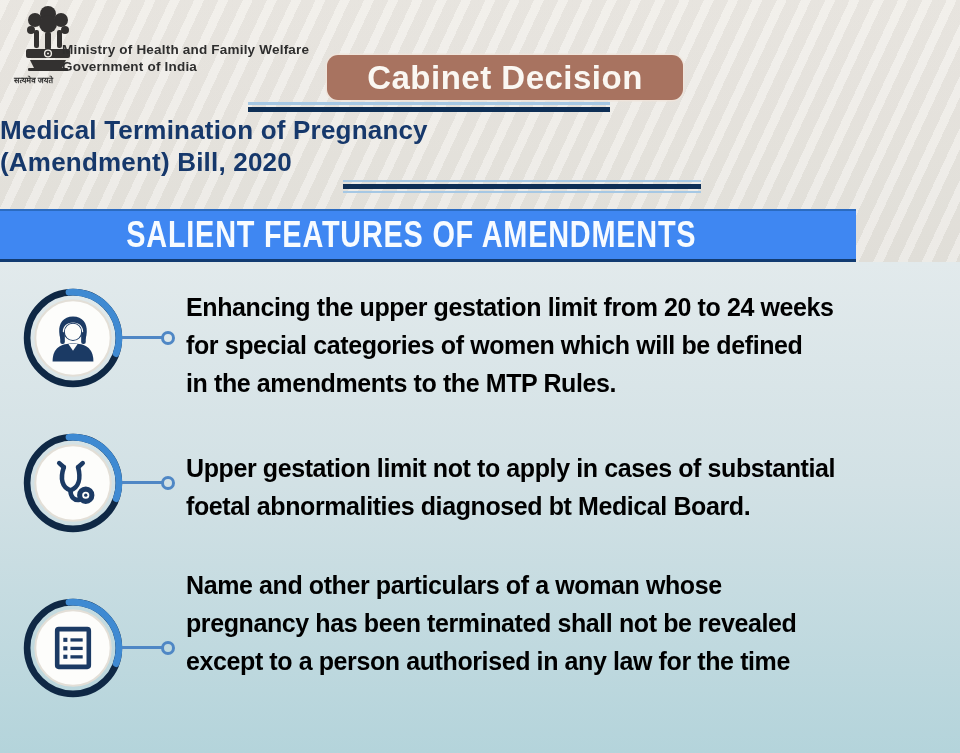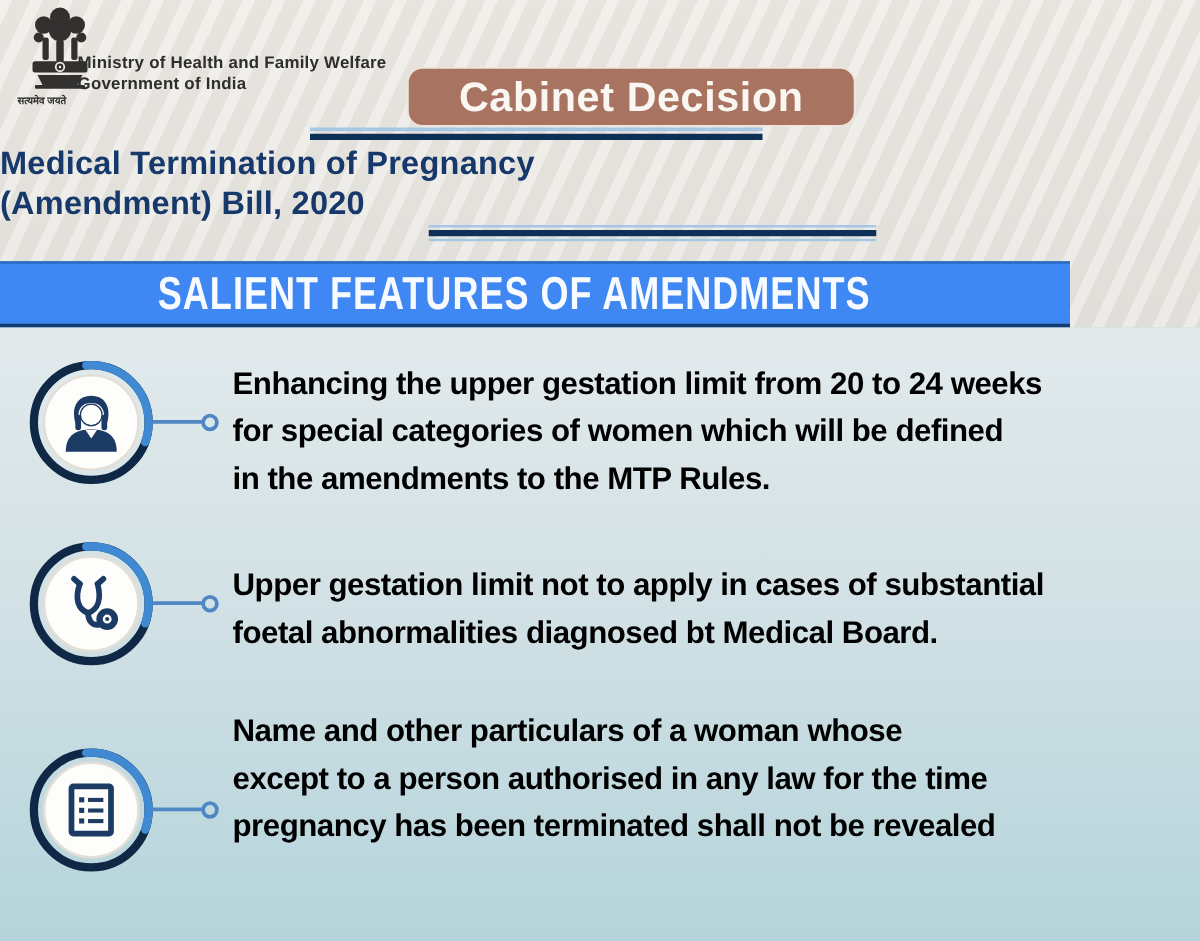--- a/index.html
+++ b/index.html
@@ -196,17 +196,17 @@
         <rect x="47.5" y="48.8" width="12" height="3.2"></rect>
         <rect x="40.5" y="56.6" width="4" height="4"></rect>
         <rect x="47.5" y="57.1" width="12" height="3.2"></rect>
       </g>
     </svg>
   </div>
   <div class="connector-line cl-3"></div>
   <div class="connector-node cn-3"></div>
   <div class="feature-text ft-3">
     <div>Name and other particulars of a woman whose</div>
+    <div>pregnancy has been terminated shall not be revealed</div>
     <div>except to a person authorised in any law for the time</div>
-    <div>pregnancy has been terminated shall not be revealed</div>
   </div>
 
 </div>
 
 </body></html>

